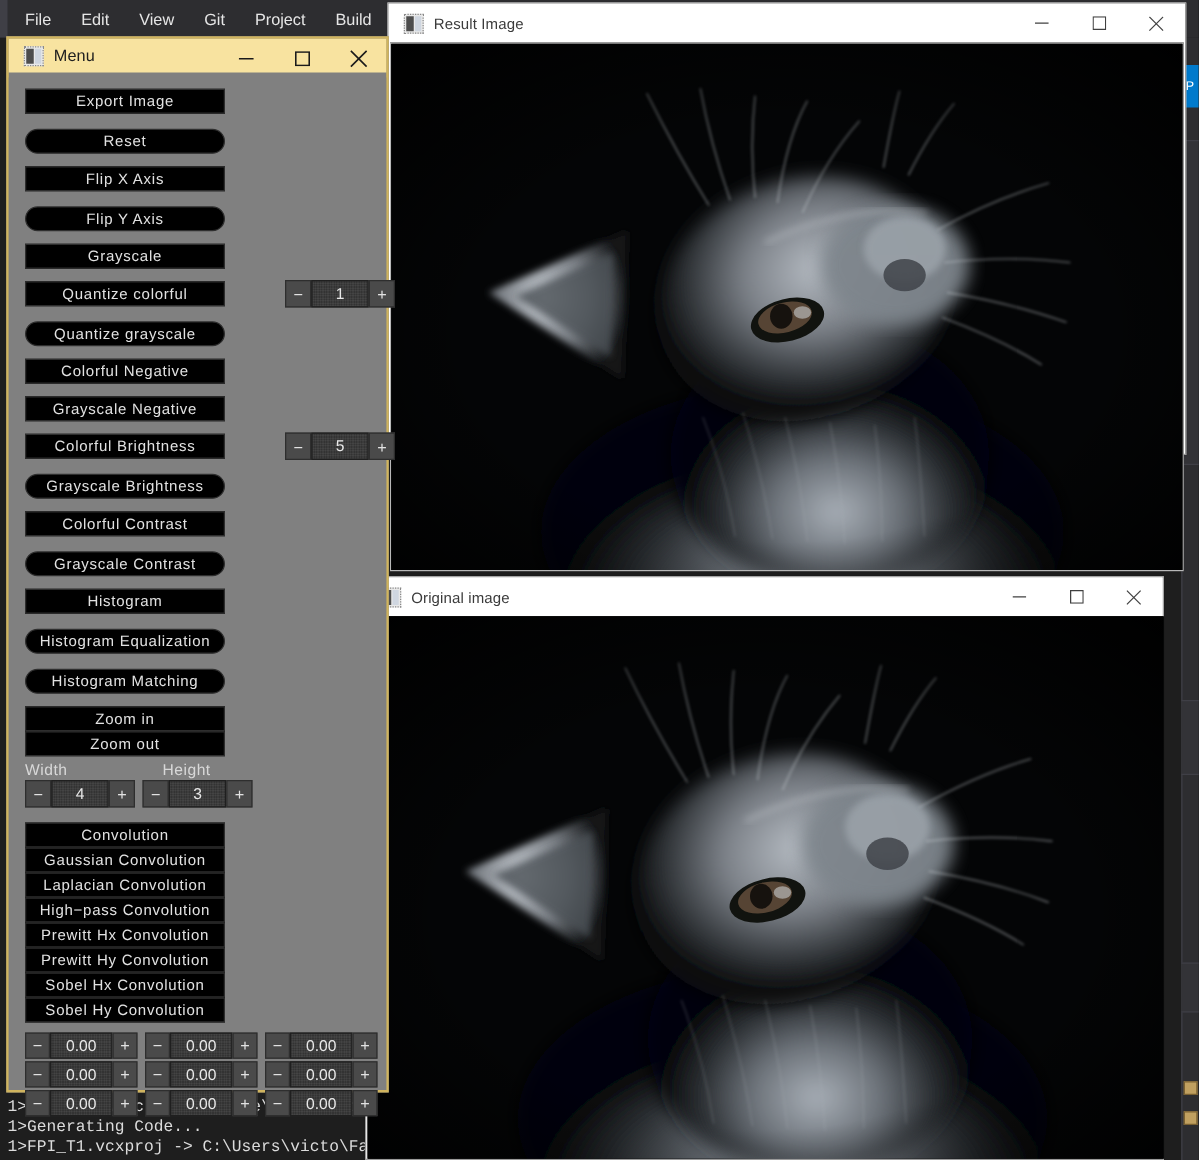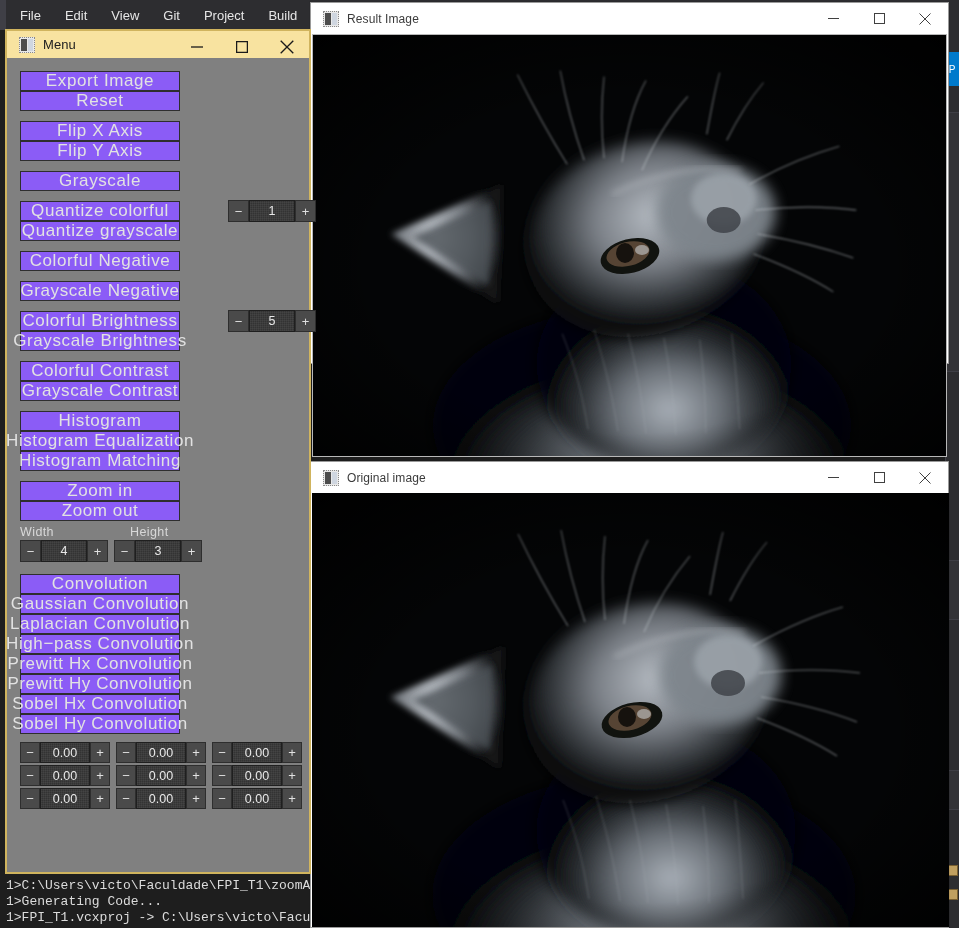--- a/index.html
+++ b/index.html
@@ -157,32 +157,32 @@
     position: absolute;
     left: 0; top: 31px; right: 0; bottom: 0;
     background: #808080;
     padding: 9px 0 0 13px;
   }
 
   
   .mbtn {
     width: 160px;
     height: 20px;
-    background: #8b5cf6;
+    background: #000000;
     border: 1px solid #2e2e2e;
     color: #e2e2e2;
-    font-size: 17px;
+    font-size: 12px;
     font-family: "Liberation Sans", sans-serif;
     display: flex; align-items: center; justify-content: center;
     letter-spacing: 0.6px;
     white-space: nowrap;
     user-select: none;
   }
   .group { margin-bottom: 10px; }
-  .group .mbtn + .mbtn { margin-top: 0px; }
+  .group .mbtn + .mbtn { margin-top: 12px; border-radius: 10px; }
 
   
   .spin {
     display: inline-flex;
     align-items: stretch;
     height: 22px;
   }
   .spin-btn {
     width: 21px;
     background: #4a4a4a;
@@ -370,21 +370,21 @@
           <rect width="635" height="423" fill="url(#rvig)"></rect>
           <radialGradient id="rvig" cx="50%" cy="55%" r="72%">
             <stop offset="55%" stop-color="rgba(0,0,0,0)"></stop>
             <stop offset="100%" stop-color="rgba(0,0,0,0.92)"></stop>
           </radialGradient>
         </svg>
       </div>
     </div>
   </div>
 
-  <div class="win" style="left:310px; top:461px; width:639px; height:467px;">
+  <div class="win" style="left:292px; top:461px; width:639px; height:467px;">
     <div class="win-title">
       <div class="win-icon"></div>
       <div class="win-title-text">Original image</div>
       <div class="win-btns">
         <div class="win-btn">
           <svg width="11" height="11" viewBox="0 0 11 11">
               <line x1="0" y1="5.5" x2="11" y2="5.5" stroke="currentColor" stroke-width="1"></line>
             </svg>
         </div>
         <div class="win-btn">

